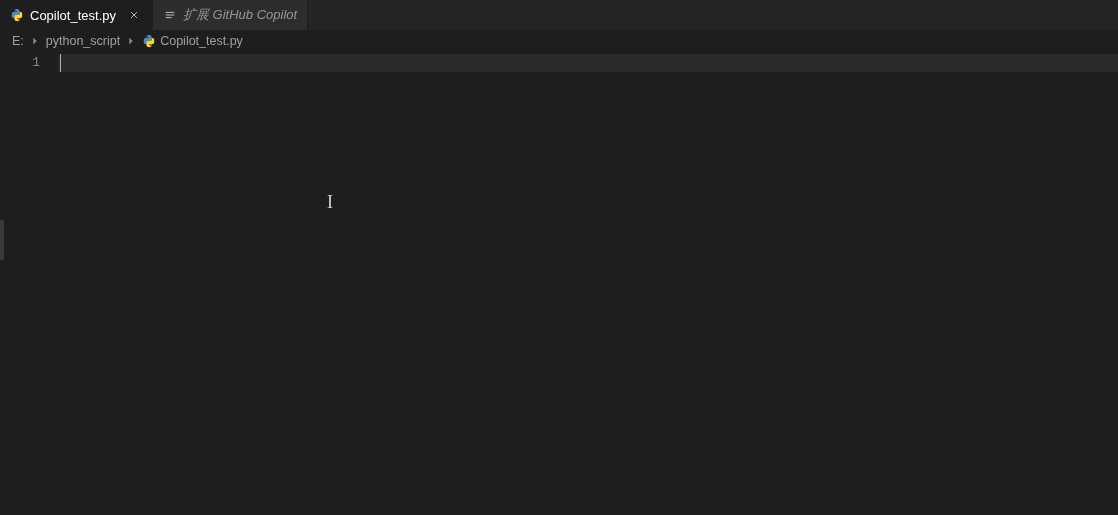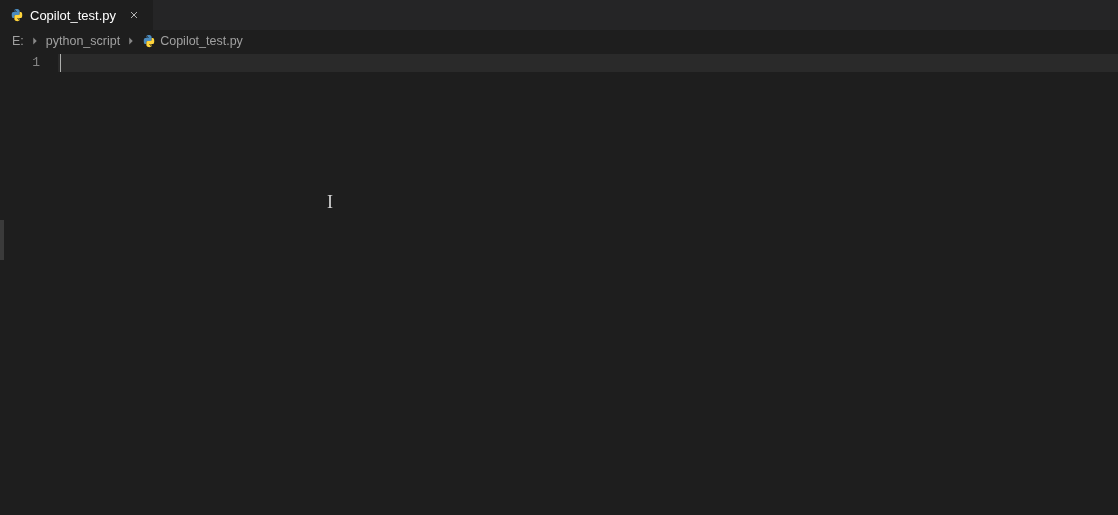--- a/index.html
+++ b/index.html
@@ -157,20 +157,28 @@
         <path fill="#FFD43B" d="M8.5 15c2.5 0 2.5-1.5 2.5-1.5V12H8v-.5h4.5S14 11.5 14 8s-1.5-3.5-1.5-3.5H11v2S11 8 9.5 8h-3S5 8 5 9.5v3S5 15 8.5 15zM10 13.8a.6.6 0 110-1.2.6.6 0 010 1.2z"></path>
       </svg>
     </span>
     <span class="tab-label">Copilot_test.py</span>
     <span class="tab-close">
       <svg viewBox="0 0 16 16" width="12" height="12">
         <path stroke="#c5c5c5" stroke-width="1.2" d="M4 4l8 8M12 4l-8 8"></path>
       </svg>
     </span>
   </div>
+  <div class="tab">
+    <span class="tab-icon">
+      <svg viewBox="0 0 16 16" width="14" height="14">
+        <path stroke="#c5c5c5" stroke-width="1.1" fill="none" d="M3 5h10M3 8h10M3 11h7"></path>
+      </svg>
+    </span>
+    <span class="tab-label">扩展 GitHub Copilot</span>
+  </div>
 </div>
 
 <div class="breadcrumb">
   <span class="breadcrumb-item">
     <span>E:</span>
   </span>
   <span class="breadcrumb-sep">
     <svg viewBox="0 0 16 16" width="14" height="14">
         <path fill="#888" d="M6 4l4 4-4 4V4z"></path>
       </svg>

